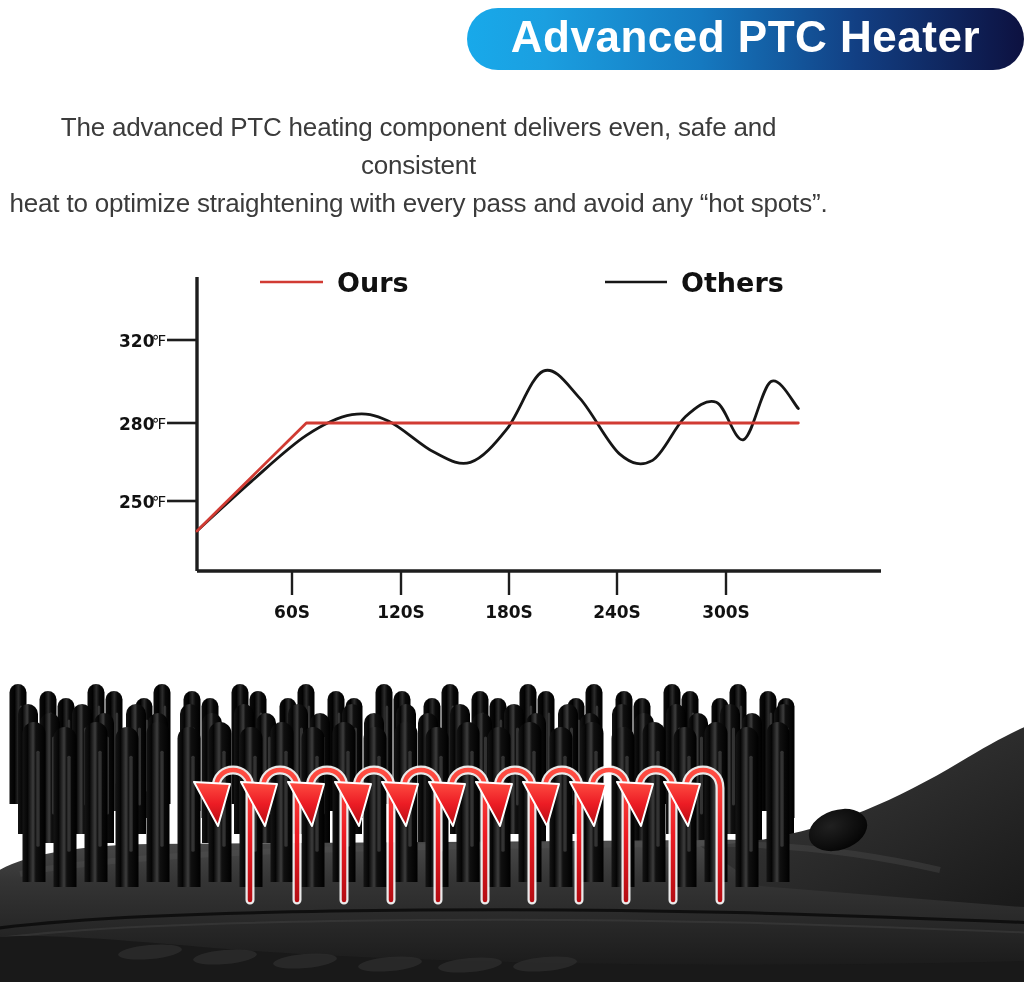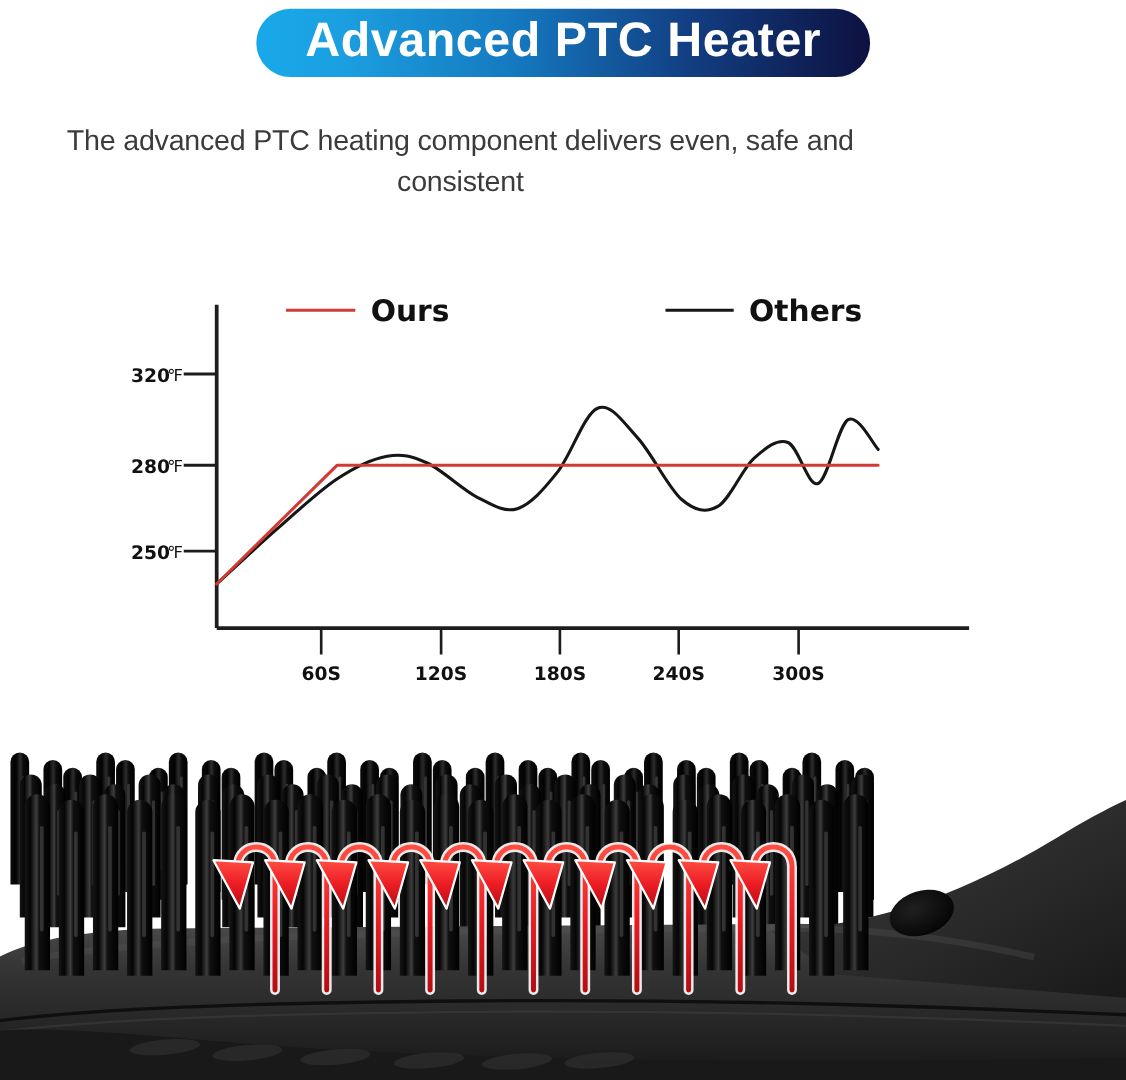--- a/index.html
+++ b/index.html
@@ -8,21 +8,21 @@
     background:#ffffff;
     font-family:"Liberation Sans","DejaVu Sans",sans-serif;
     overflow:hidden;
     position:relative;
   }
   .page{position:relative;width:1024px;height:982px;}
 
   
   .title-wrap{
     position:absolute;left:0;top:8px;width:1024px;
-    display:flex;justify-content:center;
+    display:flex;justify-content:flex-end;
   }
   .title-badge{
     display:inline-block;
     padding:6px 44px 10px 44px;
     border-radius:40px;
     background:linear-gradient(90deg,#18a9ea 0%,#1b9fe0 14%,#1579c0 42%,#123f83 70%,#0d1140 100%);
     color:#ffffff;
     font-size:44px;
     font-weight:bold;
     letter-spacing:0.5px;
@@ -74,20 +74,21 @@
 <body>
 
 <div class="page">
 
   <div class="title-wrap">
     <span class="title-badge">Advanced PTC Heater</span>
   </div>
 
   <div class="para">
     <span class="para-line">The advanced PTC heating component delivers even, safe and consistent</span>
+    <span class="para-line">heat to optimize straightening with every pass and avoid any “hot spots”.</span>
   </div>
 
   <div class="chart-area">
     <svg class="chart-svg" width="1024" height="400" viewBox="0 0 1024 400">
 
       <g>
         <line x1="245" y1="42" x2="308" y2="42" stroke="#d13b33" stroke-width="2.6"></line>
         <text class="legend-label" x="322" y="52">Ours</text>
       </g>
 

